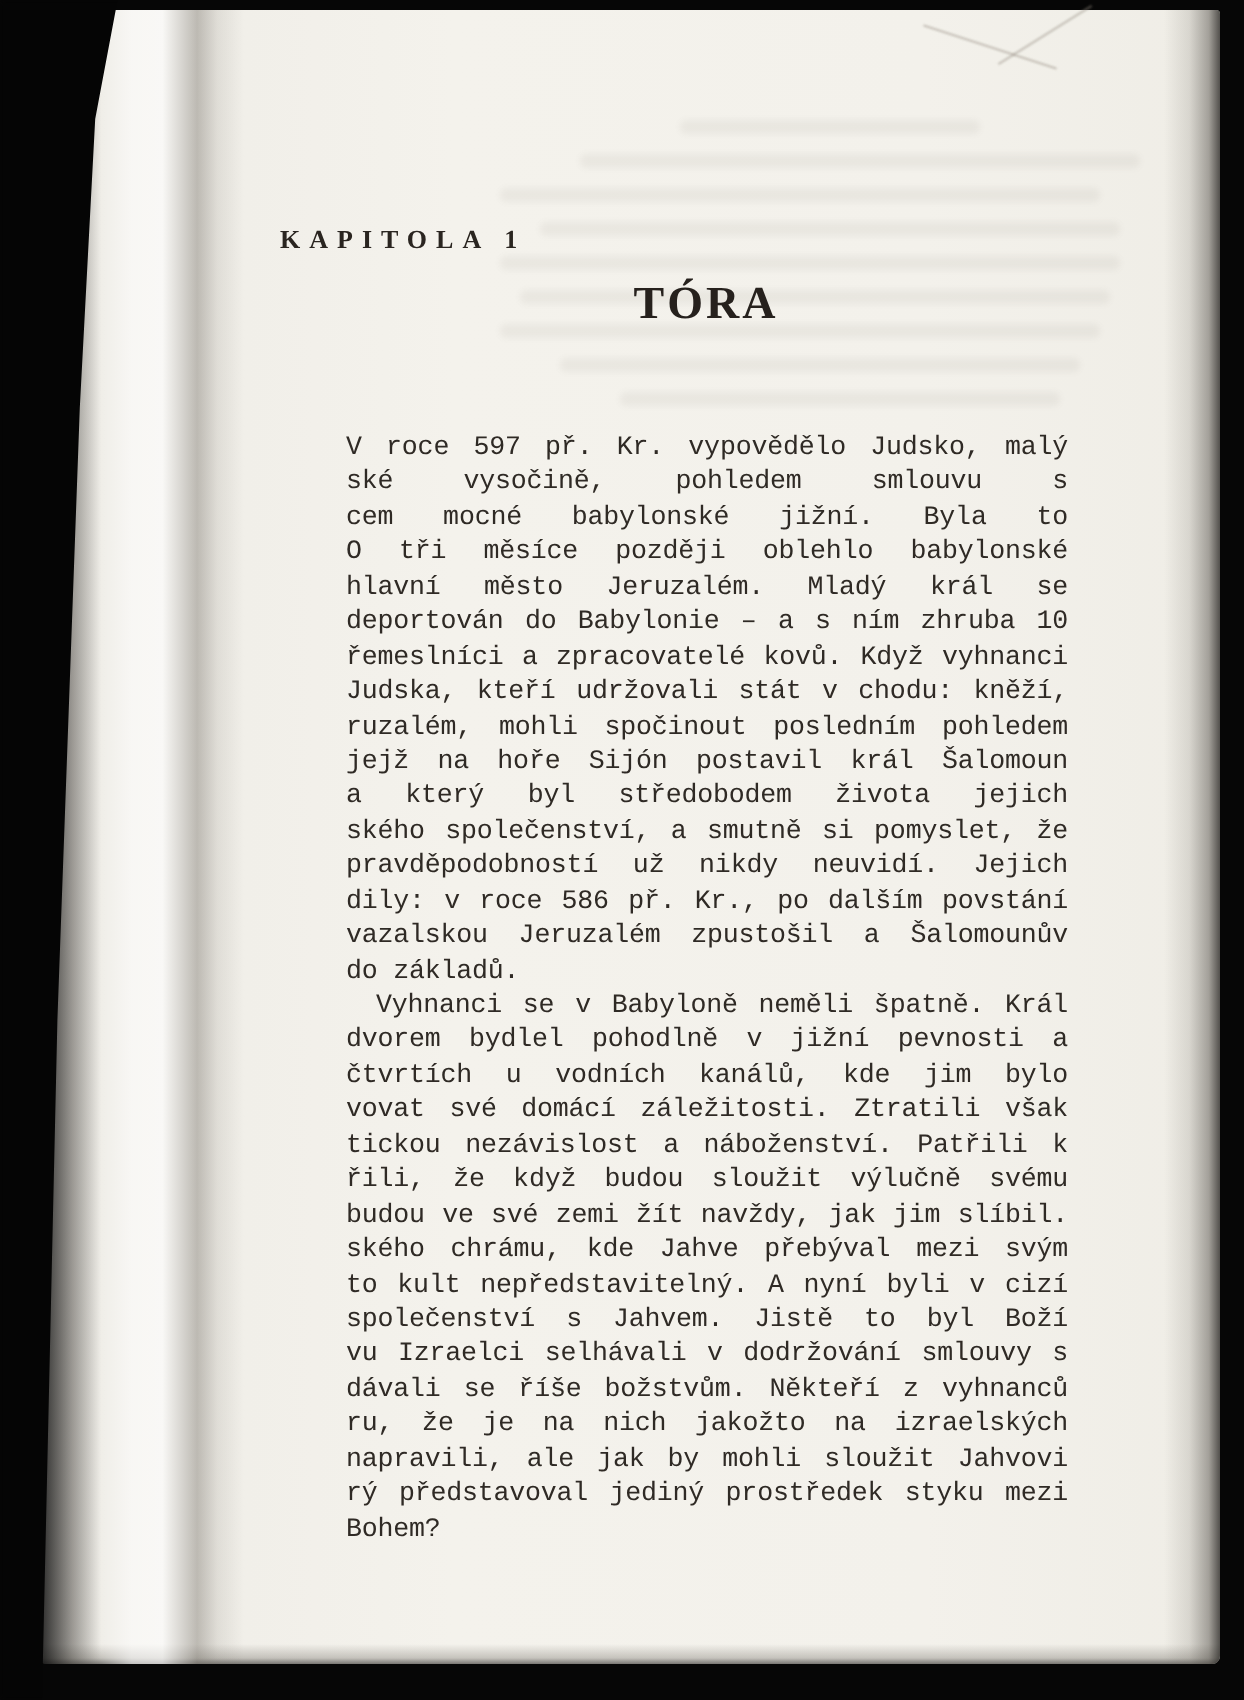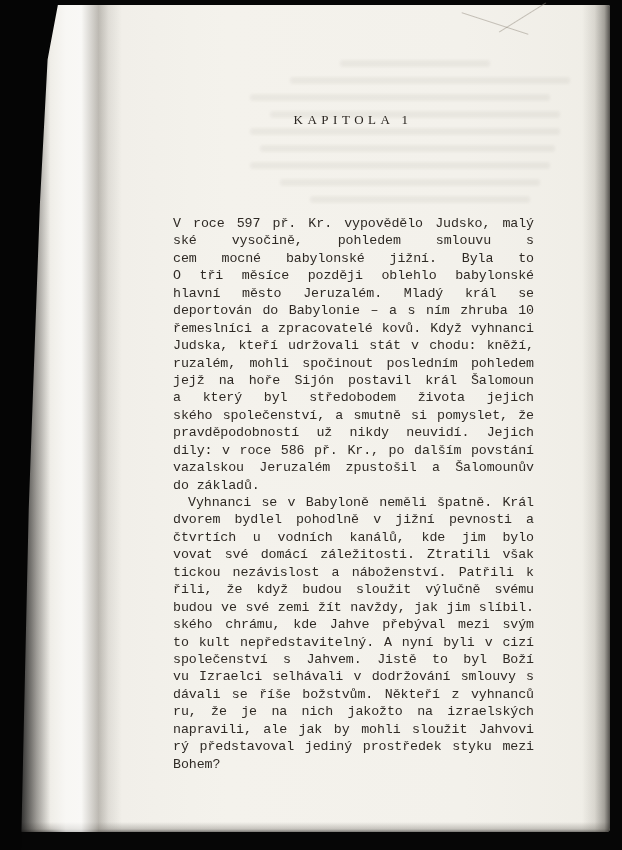--- a/index.html
+++ b/index.html
@@ -46,22 +46,22 @@
   }
   
   .ghost{position:absolute;pointer-events:none;opacity:0.07;filter:blur(1.6px);}
   .ghost .row{height:7px;margin-bottom:10px;background:#6b6358;border-radius:3px;}
   .scratch{
     position:absolute;pointer-events:none;background:rgba(150,142,130,0.5);
     filter:blur(0.6px);
   }
   
   .chapter-kicker{
-    position:absolute;left:133px;width:400px;top:107px;
-    text-align:center;font-size:13px;font-weight:400;letter-spacing:4.5px;
+    position:absolute;left:120px;width:400px;top:107px;
+    font-size:13px;font-weight:700;letter-spacing:4.5px;
     color:#2a2520;
   }
   .chapter-title{
     position:absolute;left:133px;width:400px;top:134px;
     text-align:center;font-size:23px;font-weight:bold;letter-spacing:1.5px;
     color:#26211d;
   }
   
   .body-text{
     position:absolute;left:153px;top:210px;width:361px;
@@ -90,20 +90,21 @@
       <div class="row" style="width:295px;margin-left:10px;"></div>
       <div class="row" style="width:300px;"></div>
       <div class="row" style="width:260px;margin-left:30px;"></div>
       <div class="row" style="width:220px;margin-left:60px;"></div>
     </div>
     <div class="scratch" style="left:440px;top:18px;width:70px;height:1px;transform:rotate(18deg);"></div>
     <div class="scratch" style="left:475px;top:12px;width:55px;height:1px;transform:rotate(-32deg);"></div>
 
     <div class="chapter-kicker">KAPITOLA 1</div>
 
+    <div class="chapter-title">TÓRA</div>
 
     <div class="body-text" id="body-text">
         <div class="line">V roce 597 př. Kr. vypovědělo Judsko, malý stát v kenaan-</div>
         <div class="line">ské vysočině, pohledem smlouvu s Nebúkadnesarem, vlád-</div>
         <div class="line">cem mocné babylonské jižní. Byla to katastrofální chyba.</div>
         <div class="line">O tři měsíce později oblehlo babylonské vojsko judské</div>
         <div class="line">hlavní město Jeruzalém. Mladý král se okamžitě vzdal a byl</div>
         <div class="line">deportován do Babylonie – a s ním zhruba 10 000 obyvatel</div>
         <div class="line">řemeslníci a zpracovatelé kovů. Když vyhnanci opouštěli Je-</div>
         <div class="line">Judska, kteří udržovali stát v chodu: kněží, vojenští velitelé,</div>

